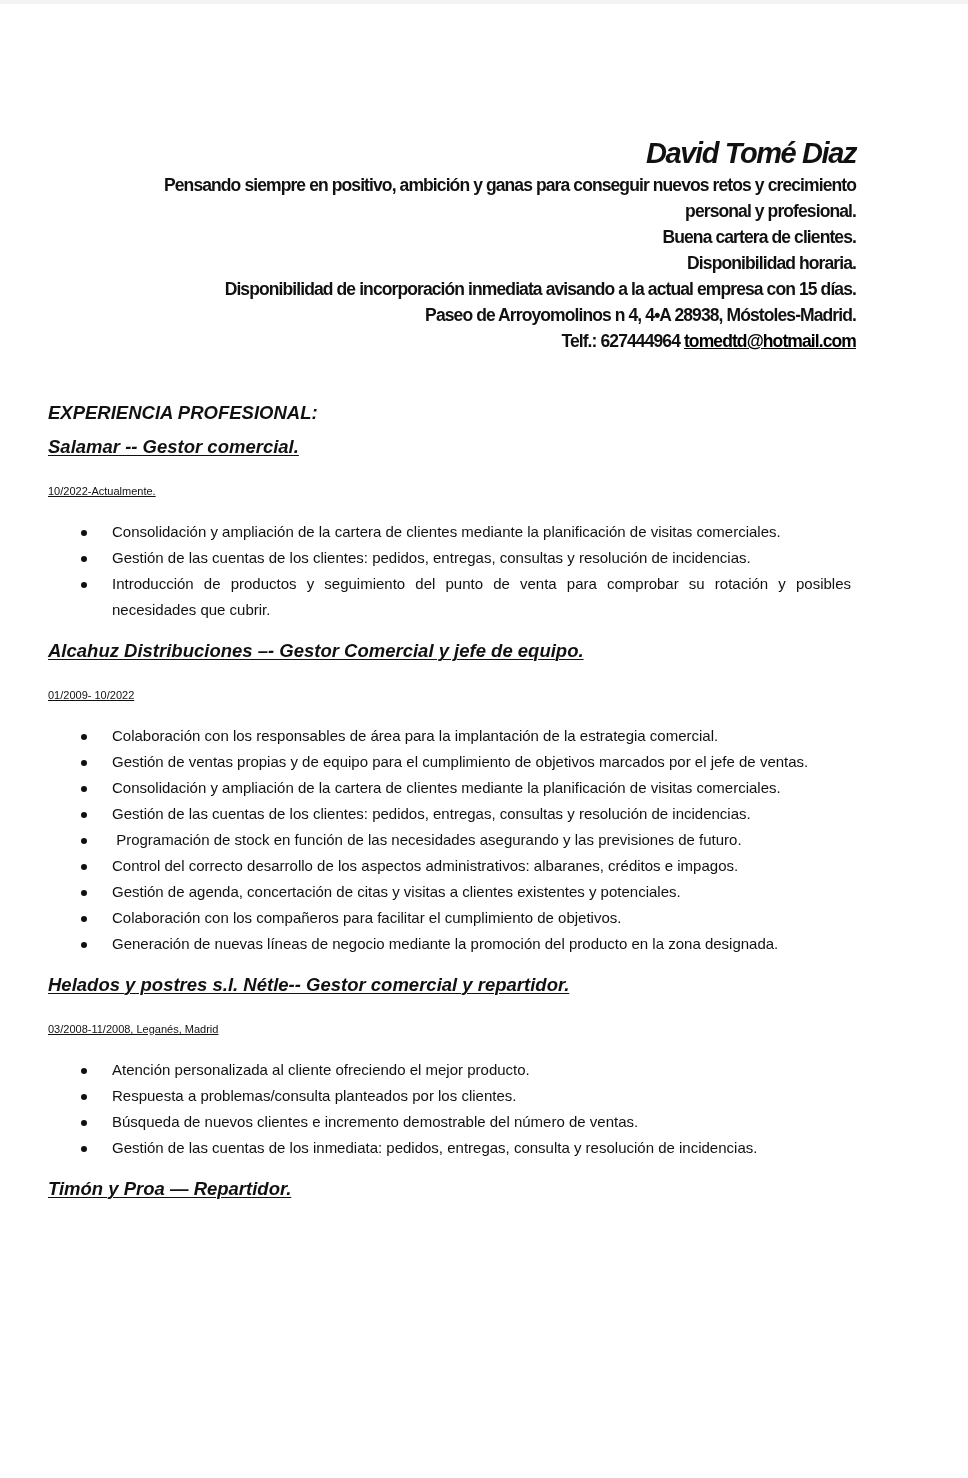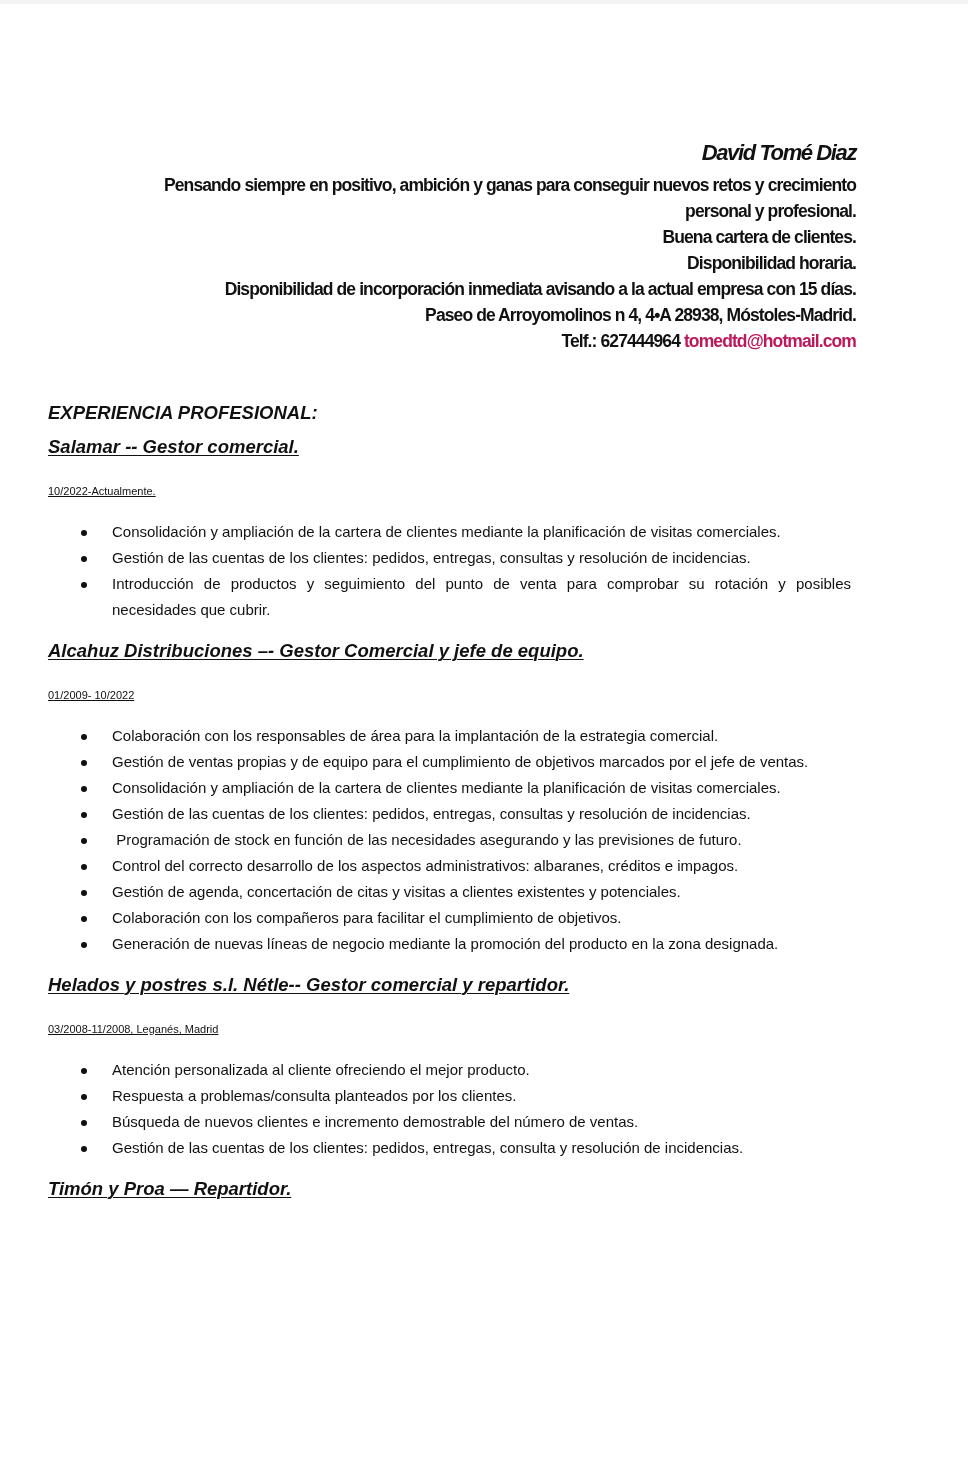--- a/index.html
+++ b/index.html
@@ -22,36 +22,37 @@
     }
     .header {
       position: absolute;
       left: 60px;
       top: 134px;
       width: 796px;
       text-align: right;
       font-family: "Liberation Sans", sans-serif;
     }
     .name {
-      font-size: 22px;
+      font-size: 29px;
       font-weight: bold;
       font-style: italic;
       letter-spacing: -1.4px;
       line-height: 38px;
       margin: 0;
     }
     .hline {
       font-size: 17.5px;
       font-weight: bold;
       letter-spacing: -0.9px;
       line-height: 26px;
       margin: 0;
     }
     .email {
-      color: #be185d;
+      color: #000000;
+      text-decoration: underline;
       text-decoration-thickness: 1px;
     }
     .content {
       position: absolute;
       left: 48px;
       top: 397px;
       width: 803px;
       font-family: "Liberation Sans", sans-serif;
     }
     .section-title {
@@ -147,20 +148,20 @@
     </ul>
   </div>
 
   <div class="job">
     <p class="job-title">Helados y postres s.l. Nétle-- Gestor comercial y repartidor.</p>
     <p class="job-date">03/2008-11/2008, Leganés, Madrid</p>
     <ul class="bullets">
       <li><span class="bullet-dot"></span><span>Atención personalizada al cliente ofreciendo el mejor producto.</span></li>
       <li><span class="bullet-dot"></span><span>Respuesta a problemas/consulta planteados por los clientes.</span></li>
       <li><span class="bullet-dot"></span><span>Búsqueda de nuevos clientes e incremento demostrable del número de ventas.</span></li>
-      <li><span class="bullet-dot"></span><span>Gestión de las cuentas de los clientes: pedidos, entregas, consulta y resolución de incidencias.</span></li>
+      <li><span class="bullet-dot"></span><span>Gestión de las cuentas de los inmediata: pedidos, entregas, consulta y resolución de incidencias.</span></li>
     </ul>
   </div>
 
   <div class="job">
     <p class="job-title">Timón y Proa — Repartidor.</p>
   </div>
 </div>
 
 </body></html>

